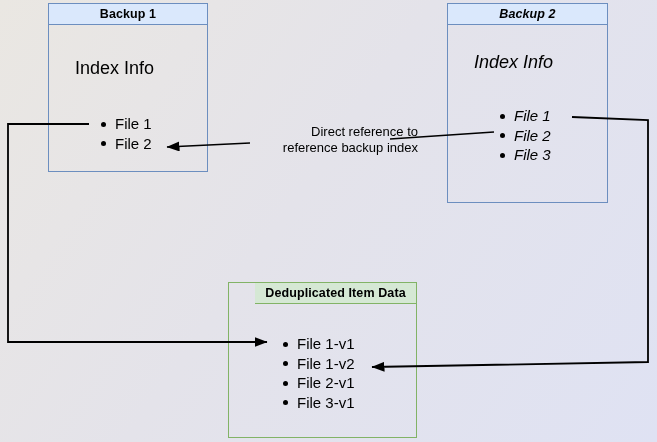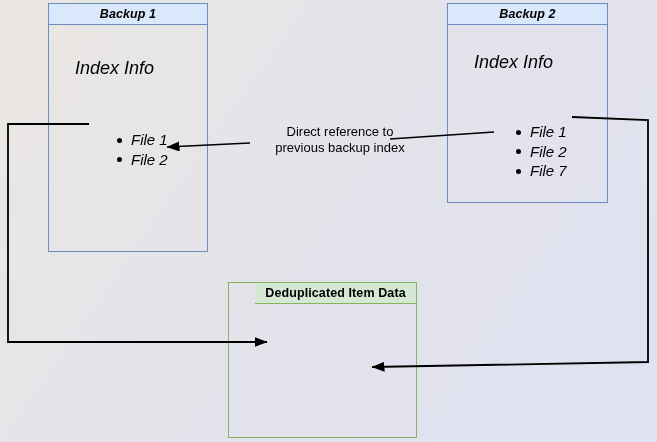--- a/index.html
+++ b/index.html
@@ -7,40 +7,40 @@
     width:657px; height:442px; position:relative; overflow:hidden;
     background:linear-gradient(125deg, #eae7e2 0%, #e4e3ea 45%, #dfe2f3 100%);
     font-family:"Liberation Sans", sans-serif; color:#000;
   }
   .dbox { position:absolute; box-sizing:border-box; border:1.6px solid; background:transparent; }
   .dbox .hdr {
     box-sizing:border-box; height:21px; border-bottom:1.6px solid;
     display:flex; align-items:center; justify-content:center;
     font-size:12.5px; font-weight:bold; letter-spacing:0.1px;
   }
-  #backup1 { left:48px; top:3px; width:160px; height:249px; border-color:#6c8ebf;font-style:italic; }
+  #backup1 { left:48px; top:3px; width:160px; height:169px; border-color:#6c8ebf; }
   #backup2 { left:447px; top:3px; width:161px; height:200px; border-color:#6c8ebf;font-style:italic; }
   #dedup   { left:228px; top:282px; width:189px; height:156px; border-color:#82b366; }
   #backup1 .hdr, #backup2 .hdr { background:#dae8fc; border-color:#6c8ebf; }
   #dedup .hdr { background:#d5e8d4; border-color:#82b366;margin-left:26px; }
   .subtitle { position:absolute; font-size:18px; }
   #backup1 .subtitle { left:26px; top:54px; }
   #backup2 .subtitle { left:26px; top:48px; }
-  ul.items { position:absolute; list-style:none; margin:16px; padding:0; }
+  ul.items { position:absolute; list-style:none; margin:0; padding:0; }
   ul.items li { font-size:15px; line-height:19.5px; padding-left:15px; position:relative; white-space:nowrap; }
   ul.items li .dot {
     position:absolute; left:1px; top:7.5px; width:5px; height:5px;
     border-radius:50%; background:#000;
   }
   #backup1 .items { left:51px; top:110px; }
   #backup2 .items { left:51px; top:102px; }
   #dedup   .items { left:53px; top:51px; }
   .ref-label {
-    position:absolute; left:247px; top:124px; width:186px;
-    text-align:center; font-size:13px; line-height:15.5px;
+    position:absolute; left:232px; top:124px; width:186px;
+    text-align:right; font-size:13px; line-height:15.5px;
   }
   svg.arrows { position:absolute; left:0; top:0; z-index:3; pointer-events:none; }
   .dbox { z-index:1; }
   .ref-label { z-index:4; }
 </style>
 </head>
 <body>
 
 <div class="dbox" id="backup1">
   <div class="hdr">Backup 1</div>
@@ -50,31 +50,37 @@
     <li><span class="dot"></span><span>File 2</span></li>
   </ul>
 </div>
 
 <div class="dbox" id="backup2">
   <div class="hdr">Backup 2</div>
   <div class="subtitle">Index Info</div>
   <ul class="items">
     <li><span class="dot"></span><span>File 1</span></li>
     <li><span class="dot"></span><span>File 2</span></li>
-    <li><span class="dot"></span><span>File 7</span></li>
+    <li><span class="dot"></span><span>File 3</span></li>
   </ul>
 </div>
 
 <div class="dbox" id="dedup">
   <div class="hdr">Deduplicated Item Data</div>
+  <ul class="items">
+    <li><span class="dot"></span><span>File 1-v1</span></li>
+    <li><span class="dot"></span><span>File 1-v2</span></li>
+    <li><span class="dot"></span><span>File 2-v1</span></li>
+    <li><span class="dot"></span><span>File 3-v1</span></li>
+  </ul>
 </div>
 
 <div class="ref-label">
   <div>Direct reference to</div>
-  <div>previous backup index</div>
+  <div>reference backup index</div>
 </div>
 
 <svg class="arrows" width="657" height="442" viewBox="0 0 657 442">
   <defs>
     <marker id="arrowhead" markerUnits="userSpaceOnUse" markerWidth="14" markerHeight="11" refX="12.5" refY="5" orient="auto">
       <path d="M0,0 L13,5 L0,10 Z" fill="#000"></path>
     </marker>
   </defs>
 
   <path d="M494,132 L390,139" stroke="#000" stroke-width="1.6" fill="none"></path>

